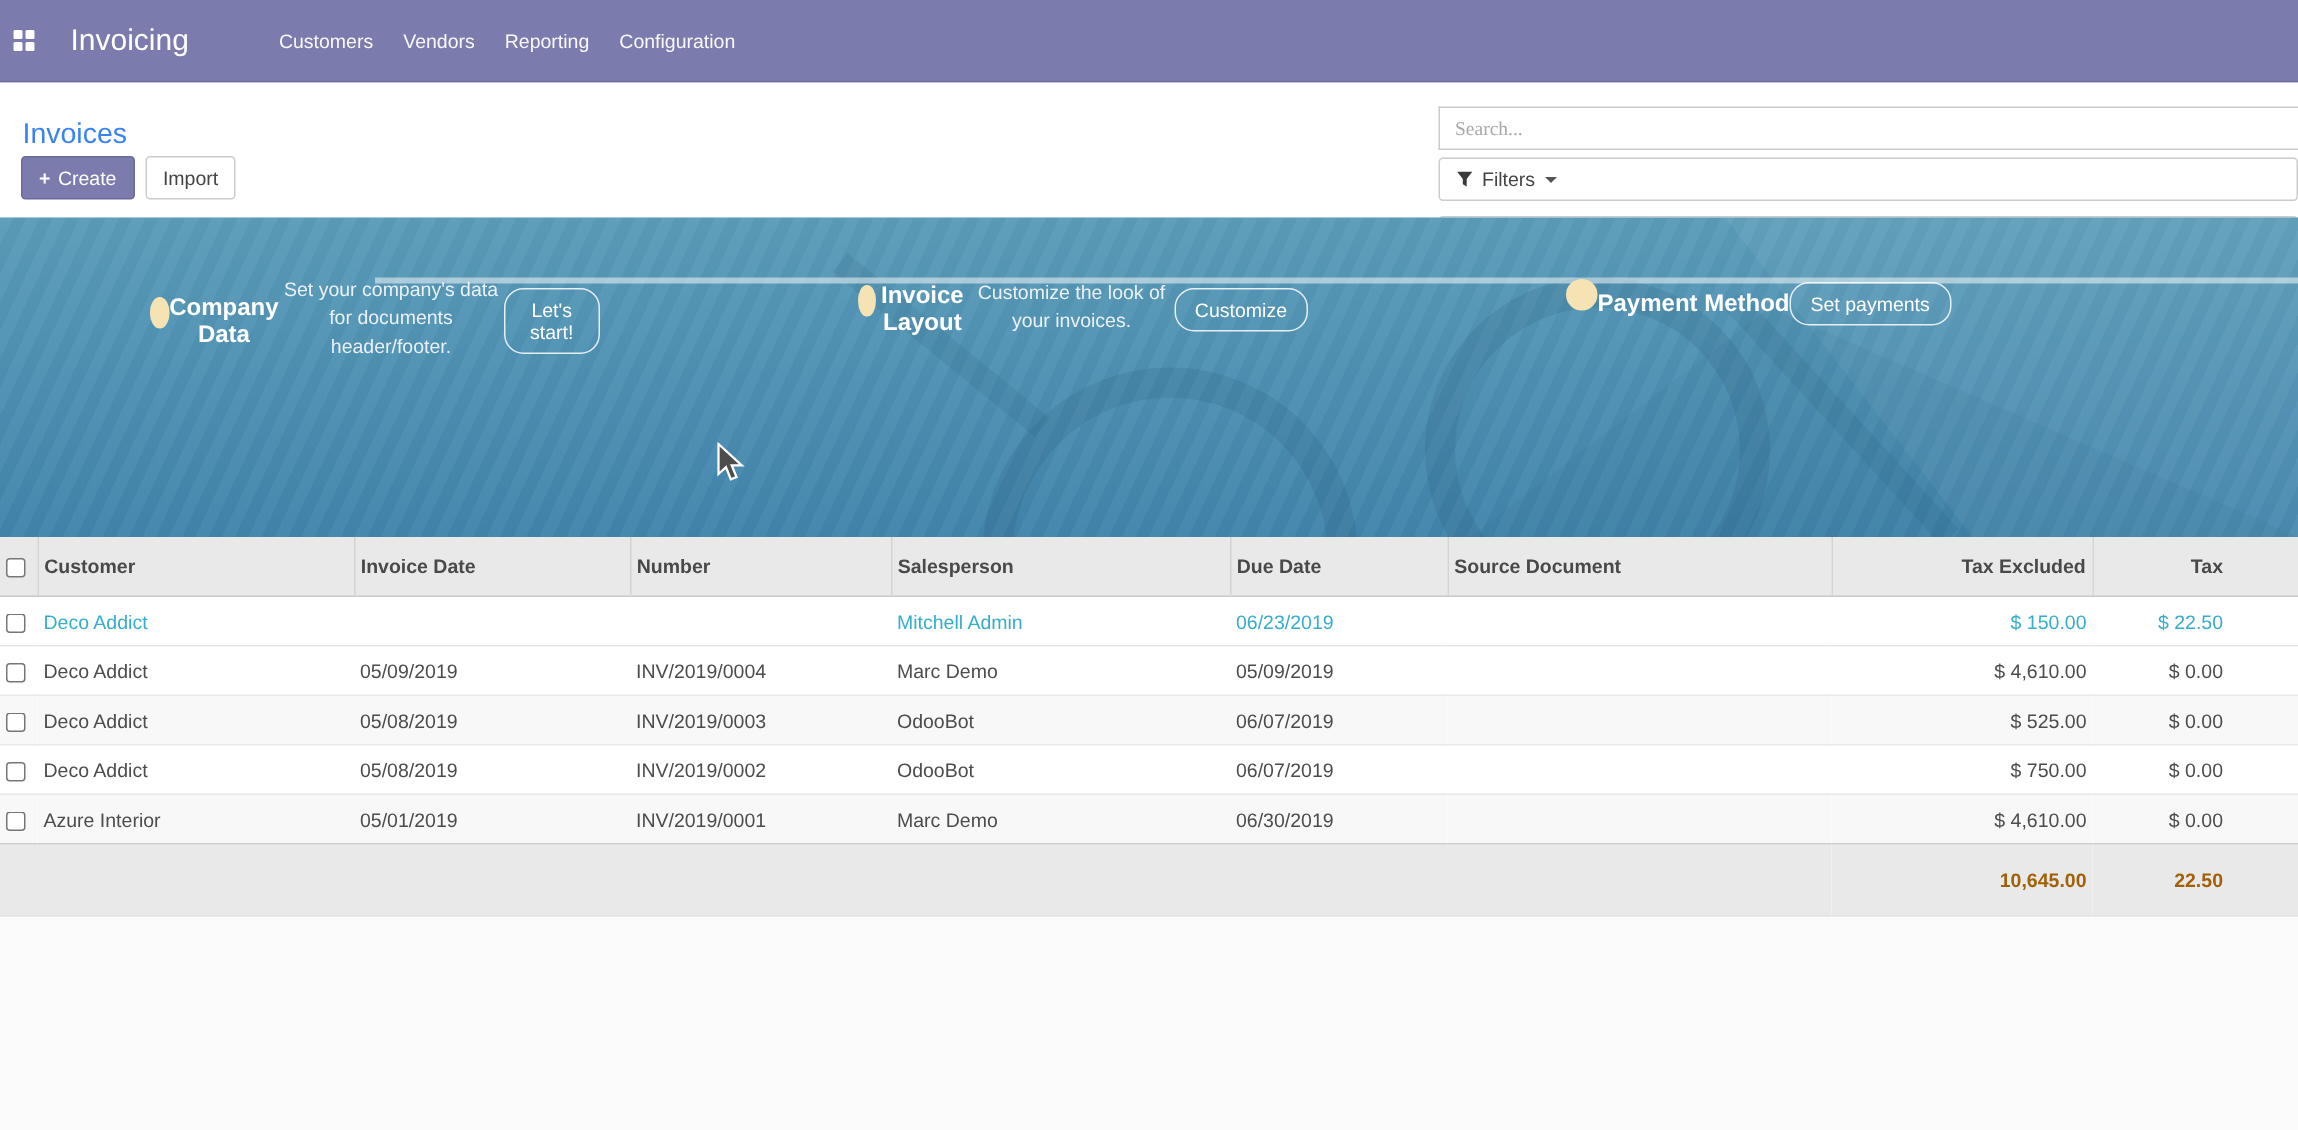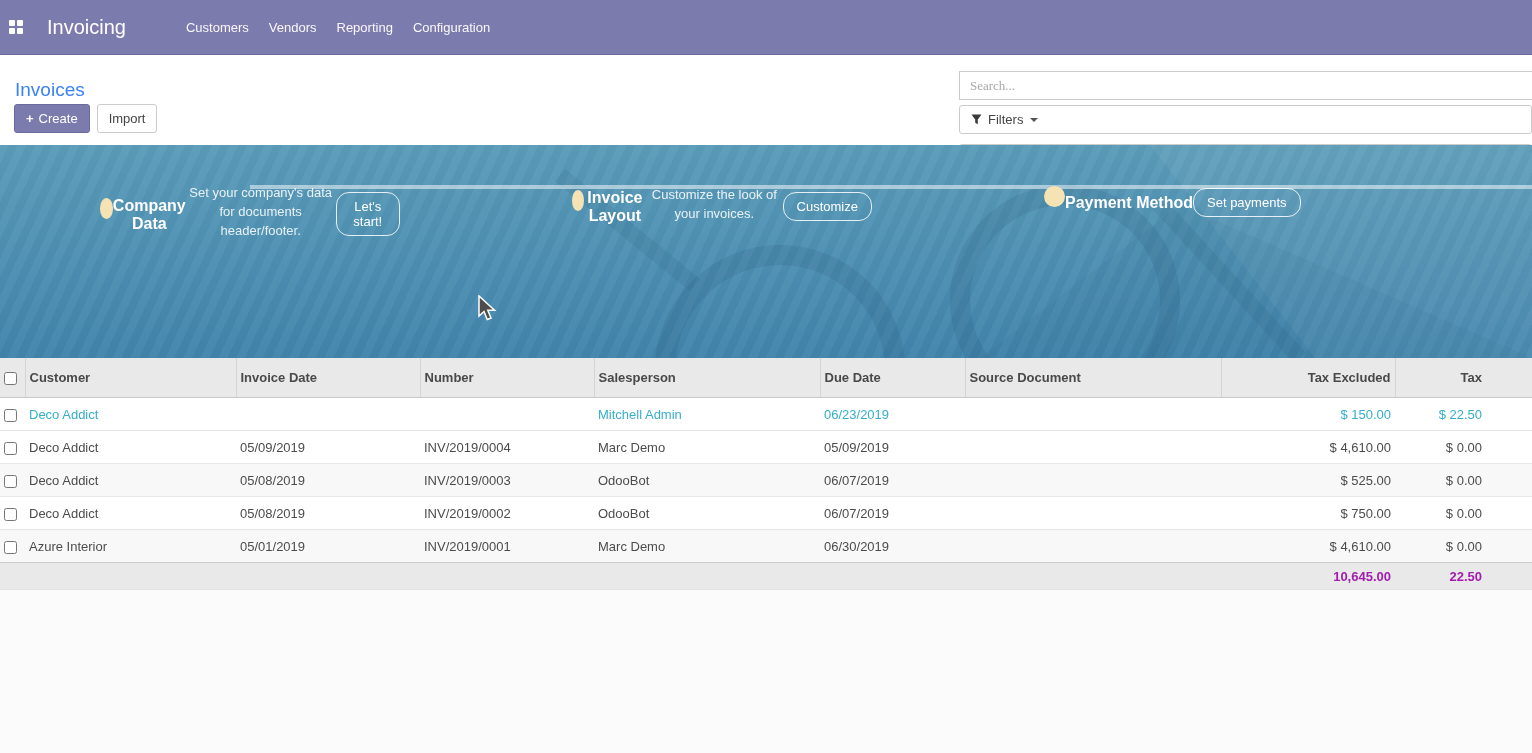--- a/index.html
+++ b/index.html
@@ -74,22 +74,22 @@
   .listview tbody td { height:33px; padding:0 4px; border-top:1px solid #e7e7e7; overflow:hidden; white-space:nowrap; }
   .listview tbody tr { cursor:pointer; background:#fff; }
   .listview tbody tr:first-child td { border-top:none; }
   .listview tbody tr:nth-child(2n+3) { background:#f8f8f8; }
   .listview tr.draft td { color:var(--draft-text,#35aecb); }
   .listview th.num, .listview td.num { text-align:right; }
   .listview th.tax, .listview td.tax { padding-right:50px; }
   .listview td.cb, .listview th.cb { padding-left:4px; }
   .listview input[type=checkbox] { width:13px; height:13px; margin:0; vertical-align:middle; cursor:pointer; }
   .listview tfoot td {
-    background:#e9e9e9; height:27px; font-weight:bold; color:#a21caf;
-    border-top:1px solid #cccccc; border-bottom:1px solid #e2e2e2; padding:5px 4px;
+    background:#e9e9e9; height:27px; font-weight:bold; color:#a16207;
+    border-top:1px solid #cccccc; border-bottom:1px solid #e2e2e2; padding:16px 4px;
   }
 
   
   .cursor { position:absolute; left:477px; top:295px; z-index:20; pointer-events:none; }
 </style>
 </head>
 <body>
 
 <div class="navbar">
   <div class="apps-icon">

